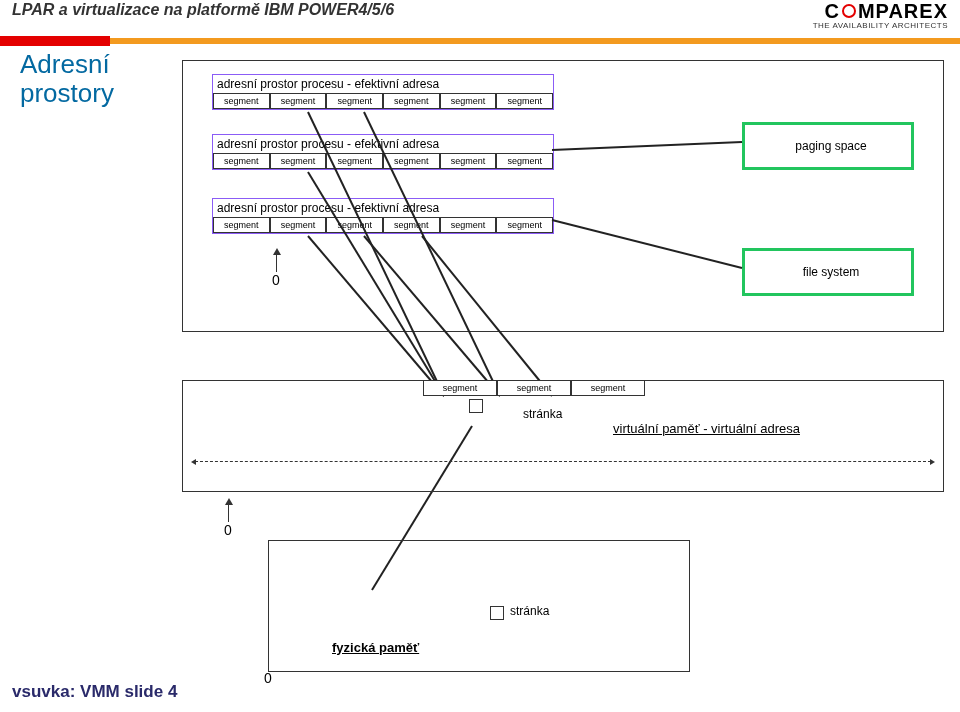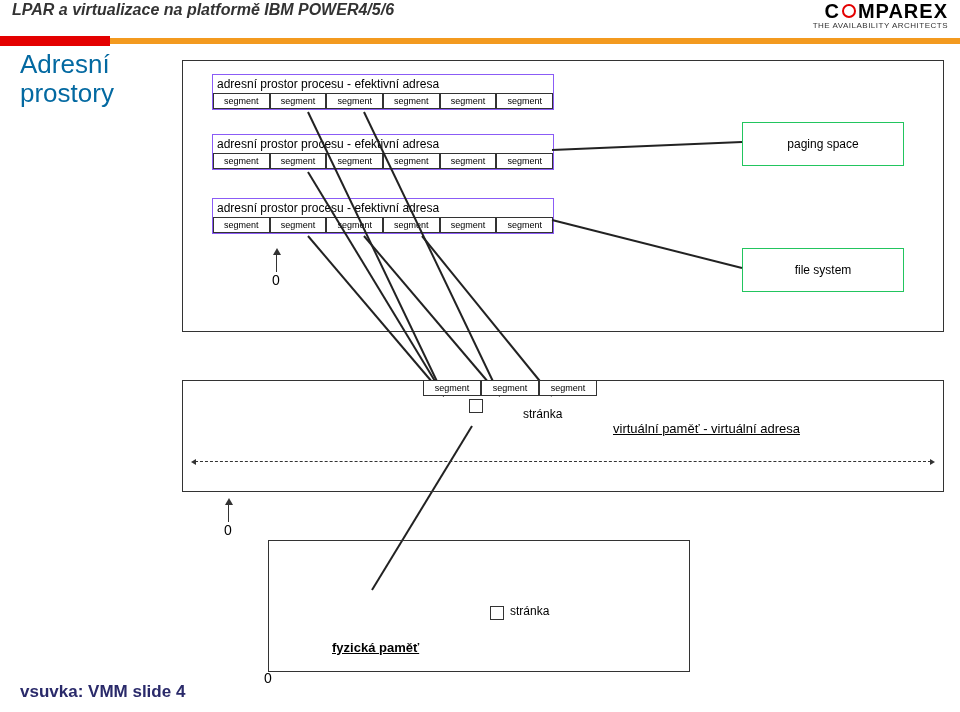--- a/index.html
+++ b/index.html
@@ -98,32 +98,33 @@
     padding:2px 4px;
   }
   .seg-row {
     display:flex;
   }
   .seg {
     flex:1;
     border:1px solid #333;
     font-size:9px;
     text-align:center;
-    padding:2px 0;
+    padding:2px 8px;
     background:#fff;
   }
 
   .small-box {
     position:absolute;
-    border:1px solid #22c55e;
+    border:3px solid #22c55e;
     background:#fff;
     font-size:12px;
     display:flex;
     align-items:center;
     justify-content:center;
+    padding-left:6px;
   }
 
   
   .vm-outer {
     position:absolute;
     left:170px; top:330px;
     width:760px; height:110px;
     border:1px solid #333;
   }
   .vm-seg-row {
@@ -186,21 +187,20 @@
     border-left:4px solid transparent;border-right:4px solid transparent;
     border-bottom:7px solid #333;
   }
 
   .footer-left{
     position:absolute;
     left:12px; bottom:10px;
     font-weight:700;
     color:#2a2a6a;
     font-size:17px;
-    margin-left:8px;
   }
 </style>
 </head>
 <body>
 
 <div class="header">
   <div class="header-title">LPAR a virtualizace na platformě IBM POWER4/5/6</div>
   <div class="logo">
     <div class="logo-main">
       <span>C</span>

